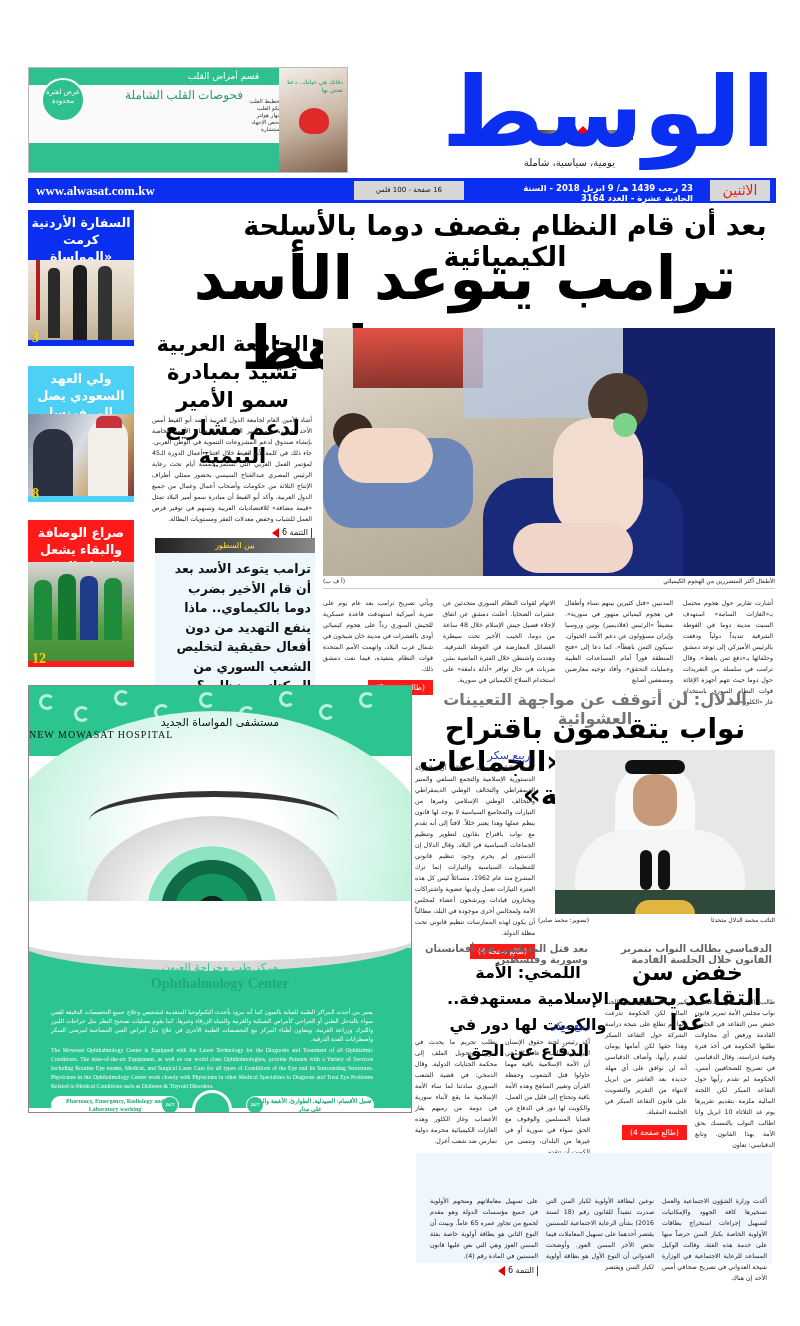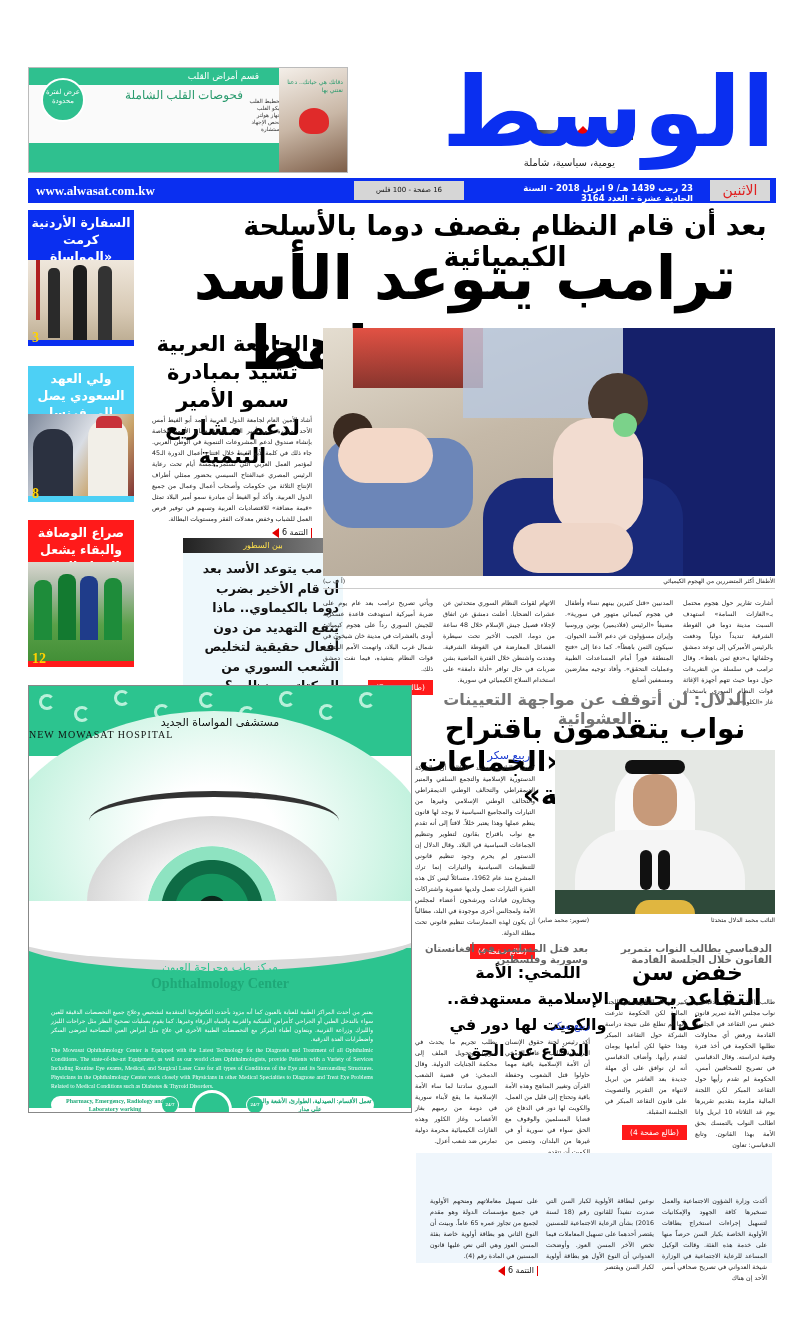--- a/index.html
+++ b/index.html
@@ -44,21 +44,21 @@
   .teaser-num { position:absolute; left:4px; font-family:"Liberation Serif", serif; font-weight:bold; font-size:14px; color:#ffd200; }
   .teaser-strip { position:absolute; left:0; width:100%; height:6px; }
 
   
   #league-head { left: 150px; top: 330px; width: 165px; font-size:21px; font-weight:900; direction:rtl; text-align:center; line-height:28px; color:#000; }
   #league-body { left: 152px; top: 414px; width: 160px; font-size:6.3px; line-height:11px; direction:rtl; text-align:justify; color:#222; }
   .cont { display:inline-flex; align-items:center; gap:3px; font-size:8px; color:#111; }
   .cont-arrow { width:0; height:0; border-top:5px solid transparent; border-bottom:5px solid transparent; border-right:7px solid #e30000; }
   .cont-bar { width:1px; height:10px; background:#e30000; }
 
-  #between-lines { left: 155px; top: 538px; width: 160px; margin-left: 28px; }
+  #between-lines { left: 155px; top: 538px; width: 160px; }
   .bl-title { height:15px; background:linear-gradient(90deg,#222,#888); color:#ffe14d; font-size:8px; text-align:center; direction:rtl; line-height:15px; }
   .bl-body { background:#eef8fc; padding:6px 4px 8px; font-size:12.5px; font-weight:bold; direction:rtl; text-align:right; line-height:19.5px; color:#111; }
   .bl-bottom { height:6px; background:linear-gradient(90deg,#333,#bbb); }
 
   
   #main-photo { left: 323px; top: 328px; width: 452px; height: 248px; overflow:hidden; background:#cfc7bd; }
   #photo-caption { left: 323px; top: 577px; width: 452px; font-size:6px; direction:rtl; color:#222; border-bottom:1px solid #ccc; height:12px; }
   #photo-caption .credit { position:absolute; left:0; top:0; }
 
   .col-text { position:absolute; font-size:6.3px; line-height:11px; direction:rtl; text-align:justify; color:#222; }

